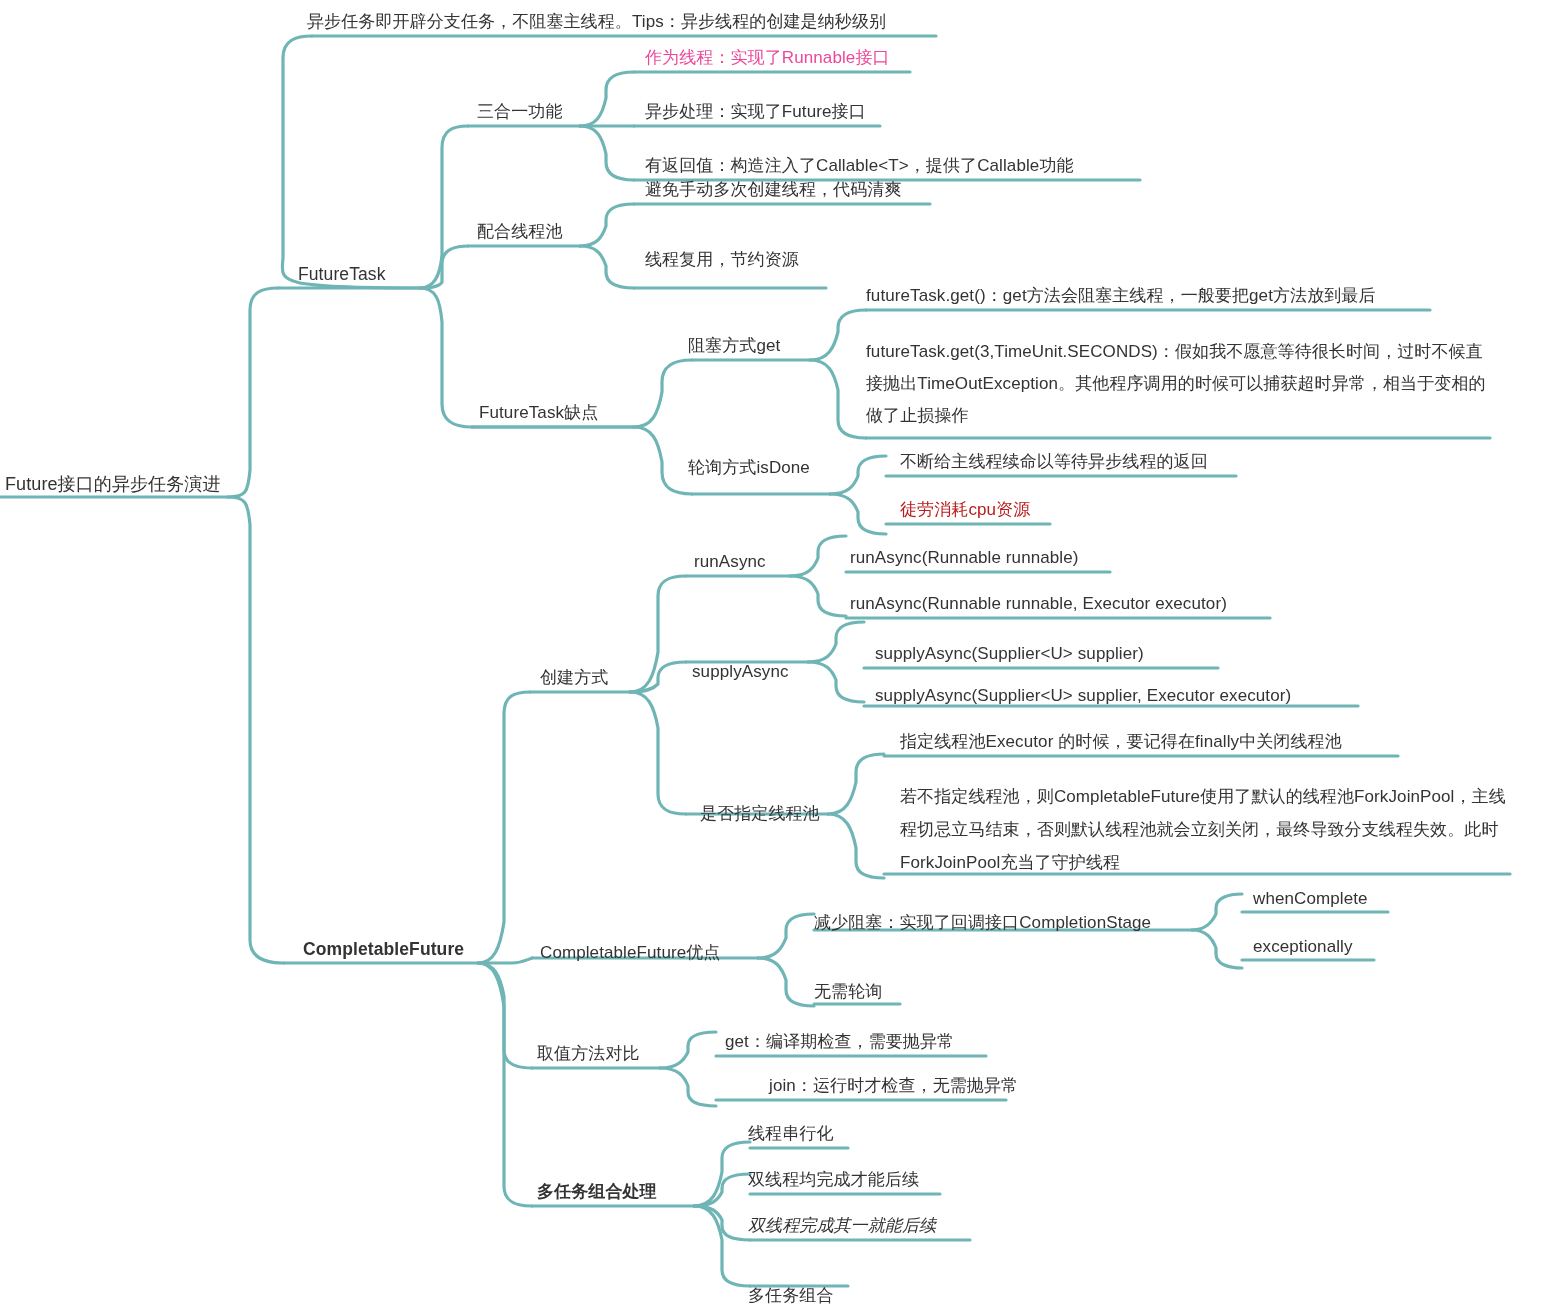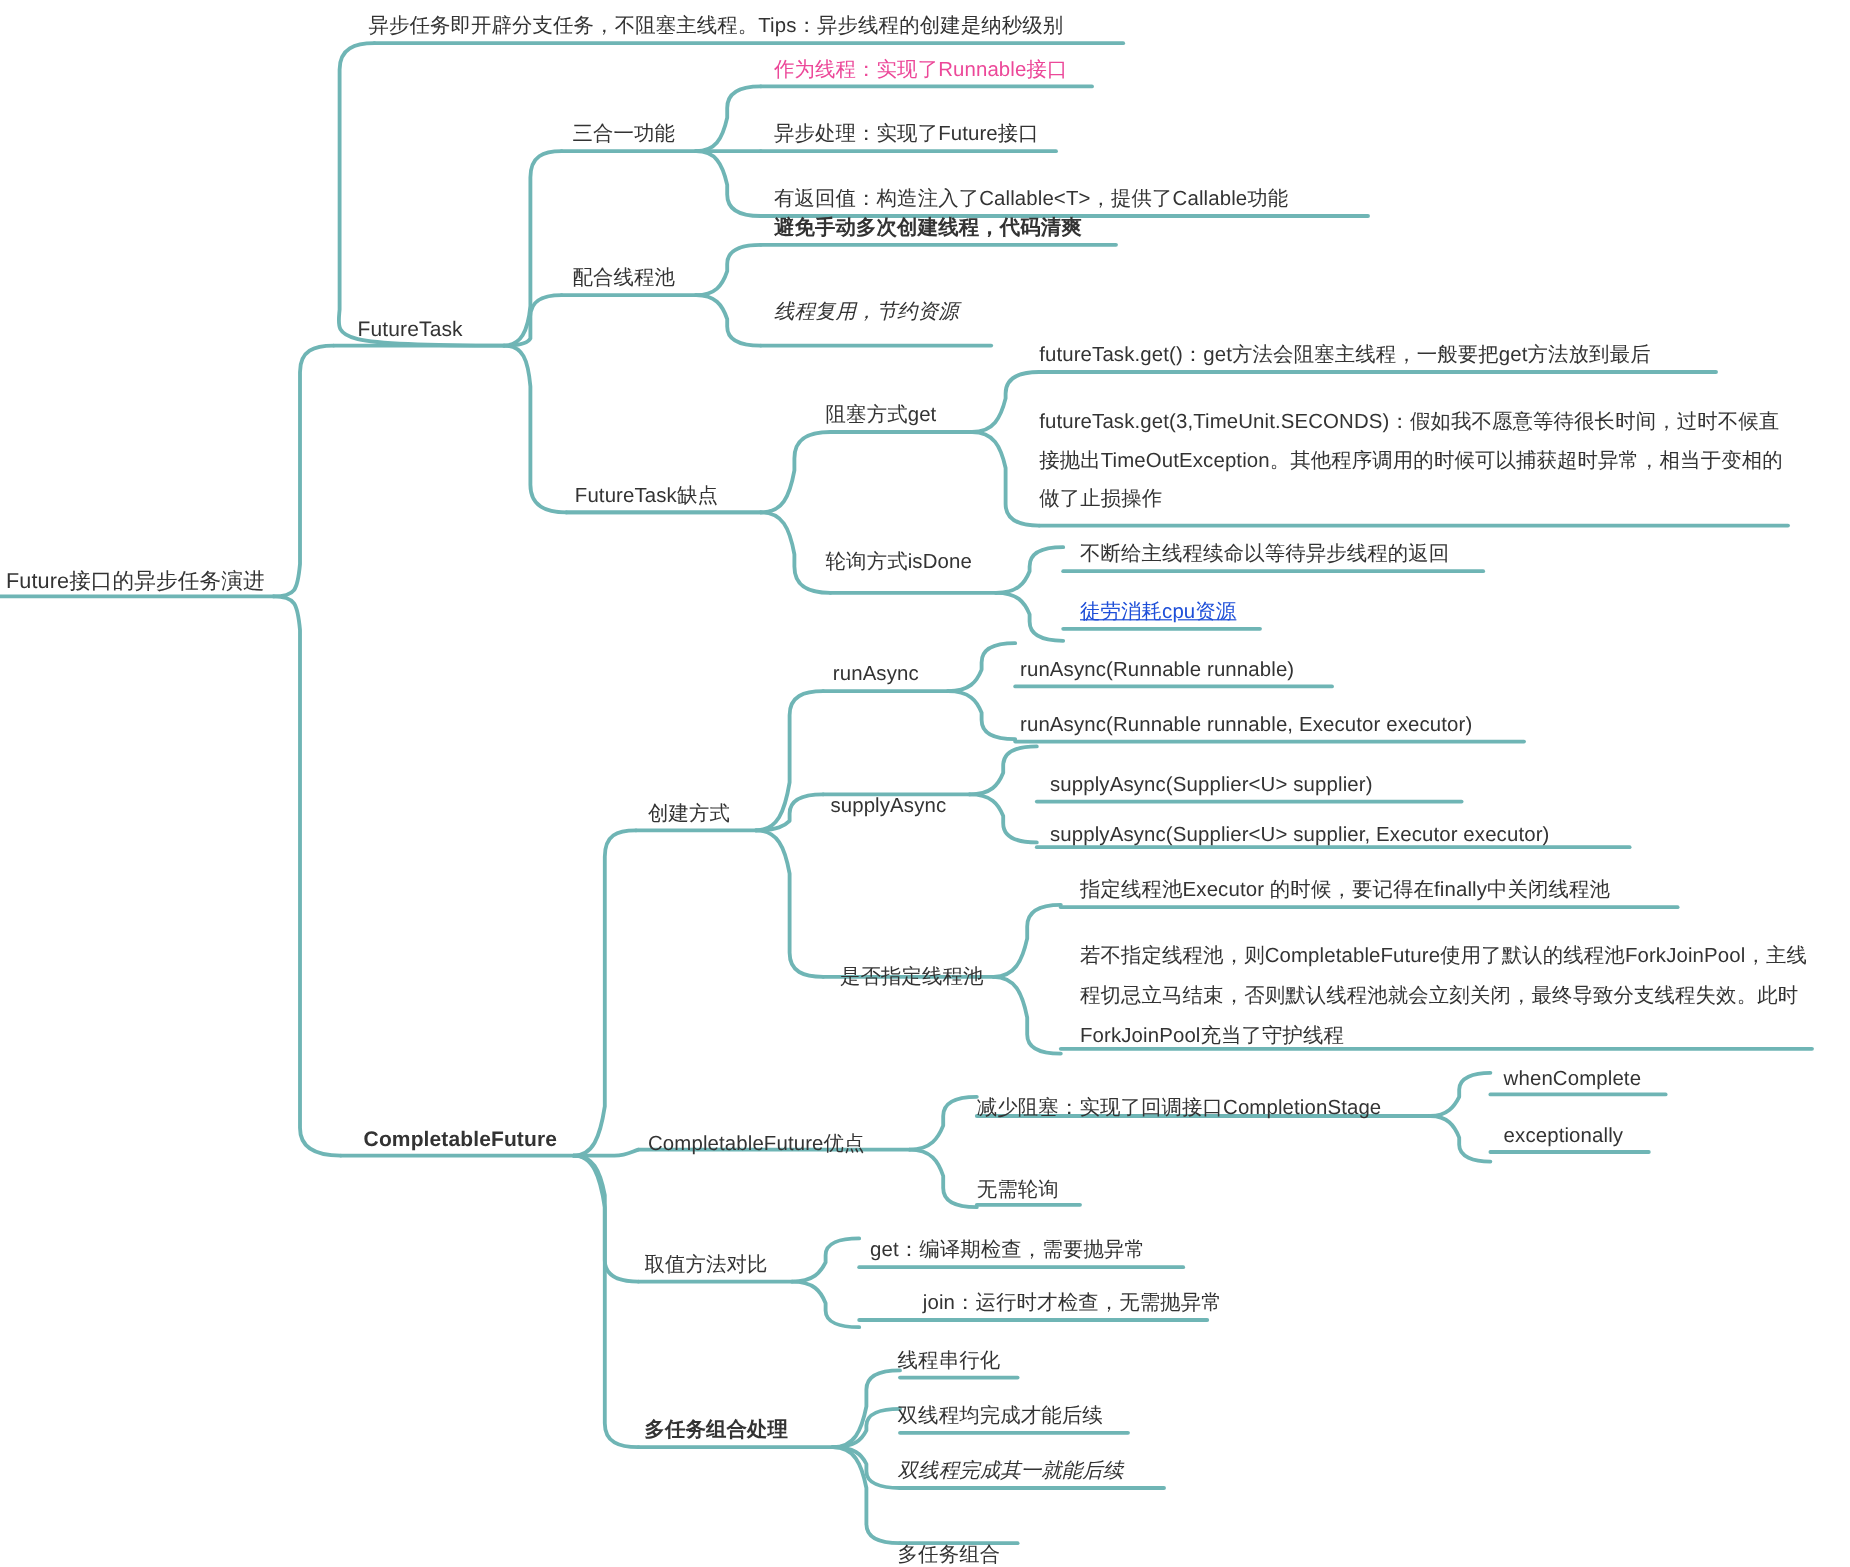--- a/index.html
+++ b/index.html
@@ -165,32 +165,32 @@
   <div class="node lvl1" style="left: 298px; top: 260px; color: rgb(51, 51, 51);">FutureTask</div>
 
   <div class="node" style="left: 307px; top: 8px; color: rgb(51, 51, 51);">异步任务即开辟分支任务，不阻塞主线程。Tips：异步线程的创建是纳秒级别</div>
 
   <div class="node" style="left: 477px; top: 98px; color: rgb(51, 51, 51);">三合一功能</div>
   <div class="node" style="left: 645px; top: 44px; color: #ec4899;">作为线程：实现了Runnable接口</div>
   <div class="node" style="left: 645px; top: 98px; color: rgb(51, 51, 51);">异步处理：实现了Future接口</div>
   <div class="node" style="left: 645px; top: 152px; color: rgb(51, 51, 51);">有返回值：构造注入了Callable&lt;T&gt;，提供了Callable功能</div>
 
   <div class="node" style="left: 477px; top: 218px; color: rgb(51, 51, 51);">配合线程池</div>
-  <div class="node" style="left: 645px; top: 176px; color: rgb(51, 51, 51); font-weight: bold;">避免手动多次创建线程，代码清爽</div>
-  <div class="node" style="left: 645px; top: 246px; color: rgb(51, 51, 51); font-style: italic;">线程复用，节约资源</div>
+  <div class="node" style="left: 645px; top: 176px; color: rgb(51, 51, 51);">避免手动多次创建线程，代码清爽</div>
+  <div class="node" style="left: 645px; top: 246px; color: rgb(51, 51, 51);">线程复用，节约资源</div>
 
   <div class="node" style="left: 479px; top: 399px; color: rgb(51, 51, 51);">FutureTask缺点</div>
 
   <div class="node" style="left: 688px; top: 332px; color: rgb(51, 51, 51);">阻塞方式get</div>
   <div class="node" style="left: 866px; top: 282px; color: rgb(51, 51, 51);">futureTask.get()：get方法会阻塞主线程，一般要把get方法放到最后</div>
   <div class="node wrap" style="left: 866px; top: 336px; width: 630px; line-height: 32px; color: rgb(51, 51, 51);">futureTask.get(3,TimeUnit.SECONDS)：假如我不愿意等待很长时间，过时不候直接抛出TimeOutException。其他程序调用的时候可以捕获超时异常，相当于变相的做了止损操作</div>
 
   <div class="node" style="left: 688px; top: 454px; color: rgb(51, 51, 51);">轮询方式isDone</div>
   <div class="node" style="left: 900px; top: 448px; color: rgb(51, 51, 51);">不断给主线程续命以等待异步线程的返回</div>
-  <div class="node" style="left: 900px; top: 496px; color: #1d4ed8; text-decoration: underline;">徒劳消耗cpu资源</div>
+  <div class="node" style="left: 900px; top: 496px; color: #b91c1c;">徒劳消耗cpu资源</div>
 
   <div class="node lvl1" style="left: 303px; top: 935px; color: rgb(51, 51, 51); font-weight: bold;">CompletableFuture</div>
 
   <div class="node" style="left: 540px; top: 664px; color: rgb(51, 51, 51);">创建方式</div>
 
   <div class="node" style="left: 694px; top: 548px; color: rgb(51, 51, 51);">runAsync</div>
   <div class="node" style="left: 850px; top: 544px; color: rgb(51, 51, 51);">runAsync(Runnable runnable)</div>
   <div class="node" style="left: 850px; top: 590px; color: rgb(51, 51, 51);">runAsync(Runnable runnable, Executor executor)</div>
 
   <div class="node" style="left: 692px; top: 658px; color: rgb(51, 51, 51);">supplyAsync</div>

